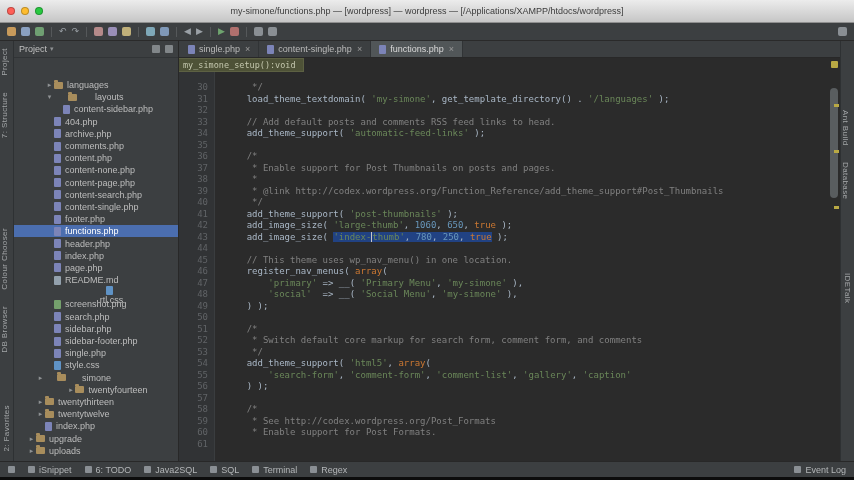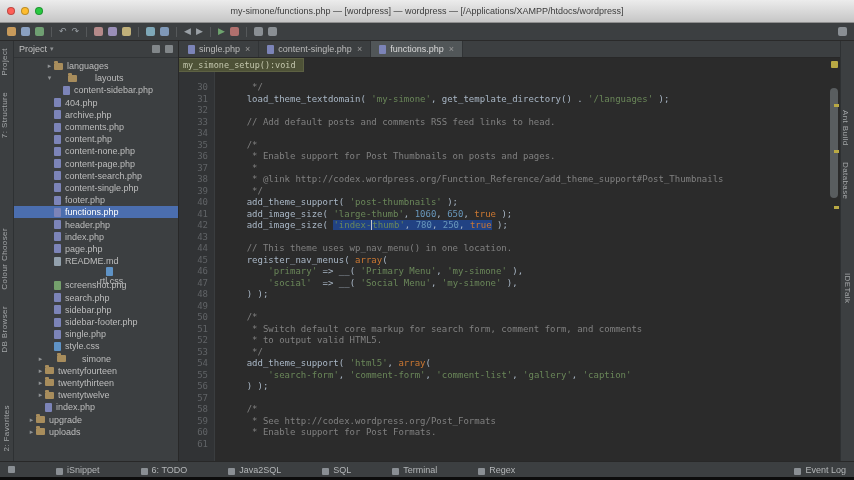--- a/index.html
+++ b/index.html
@@ -28,21 +28,21 @@
   .stripe.left .stripe-item { transform:rotate(180deg); }
   .sp1 { flex:1.1; } .sp2 { flex:0.55; } .sp3 { flex:1.4; }
   .stripe.right { padding-top:62px; }
 
   
   .project-panel { width:165px; background:#3c3f41; border-right:1px solid #282828; display:flex; flex-direction:column; }
   .panel-header { height:17px; flex:none; display:flex; align-items:center; gap:3px; padding:0 5px; font-size:9px; color:#c0c0c0; border-bottom:1px solid #313436; }
   .ph-caret { font-size:7px; color:#8f9294; }
   .ph-icons { margin-left:auto; display:flex; gap:5px; align-items:center; }
   .ph-icon { width:8px; height:8px; border-radius:1px; background:#818689; }
-  .tree { flex:1; overflow:hidden; padding-top:2px; font-size:9px; color:#bdbdbd; }
+  .tree { flex:1; overflow:hidden; padding-top:2px; font-size:9px; color:#bdbdbd;margin-top:19px; }
   .tree-row { height:12.2px; display:flex; align-items:center; white-space:nowrap; cursor:default; }
   .tree-row.selected { background:#4b6eaf; color:#fff; }
   .arrow { width:9px; flex:none; font-size:7px; color:#8f9294; text-align:center; }
   .ticon { flex:none; margin-right:4px; }
   .ticon.folder { width:9px; height:7px; background:#a88d5c; border-radius:1px; position:relative; }
   .ticon.folder::before { content:""; position:absolute; top:-2px; left:0; width:4px; height:2px; background:#a88d5c; border-radius:1px 1px 0 0; }
   .ticon.php, .ticon.css, .ticon.md, .ticon.img { width:7px; height:9px; border-radius:1px; }
   .ticon.php { background:#7c84b8; }
   .ticon.css { background:#5f93c6; }
   .ticon.md  { background:#93a1ad; }
@@ -67,21 +67,21 @@
   .sel { background:#214283; }
   .caret { display:inline-block; width:1px; height:10px; background:#c8c8c8; vertical-align:text-bottom; }
   .scroll-area { width:12px; flex:none; position:relative; background:#2b2b2b; }
   .scroll-thumb { position:absolute; left:2px; top:30px; width:8px; height:110px; border-radius:4px; background:#595d5f; }
   .hector-ind { position:absolute; top:3px; left:3px; width:7px; height:7px; border-radius:1px; background:#b9a944; }
   .stripe-mark { position:absolute; right:1px; width:5px; height:3px; background:#b9a944; }
   .m1{top:46px;} .m2{top:92px;} .m3{top:148px;}
 
   
   .statusbar { height:16px; background:#3c3f41; border-top:1px solid #282828; display:flex; align-items:center; gap:13px; padding:0 8px; font-size:9px; color:#b3b6b8; }
-  .sb-item { display:flex; align-items:flex-end; gap:4px; cursor:default;margin-left:28px; }
+  .sb-item { display:flex; align-items:center; gap:4px; cursor:default; }
   .sb-icon { width:7px; height:7px; border-radius:1px; background:#8a8f94; flex:none; }
   .sb-right { margin-left:auto; display:flex; gap:12px; }
 
   
   .bottomband { height:29px; background:#0c0c0c; display:flex; align-items:center; justify-content:flex-end; gap:16px; padding:0 12px; font-size:8.5px; color:#8c8c8c; }
   .bb-item { display:flex; align-items:center; gap:3px; cursor:default; }
   .dd { font-size:6px; color:#7a7a7a; }
   .bb-icon { width:7px; height:7px; border-radius:1px; background:#6e7276; }
 </style>
 </head>
@@ -265,21 +265,21 @@
           <div class="tree-row" style="padding-left: 31px;">
             <span class="arrow"></span>
             <span class="ticon css"></span>
             <span>style.css</span>
           </div>
           <div class="tree-row" style="padding-left: 22px; gap: 12px;">
             <span class="arrow">▸</span>
             <span class="ticon folder"></span>
             <span>simone</span>
           </div>
-          <div class="tree-row" style="padding-left: 22px;">
+          <div class="tree-row" style="padding-left: 22px; justify-content: center;">
             <span class="arrow">▸</span>
             <span class="ticon folder"></span>
             <span>twentyfourteen</span>
           </div>
           <div class="tree-row" style="padding-left: 22px;">
             <span class="arrow">▸</span>
             <span class="ticon folder"></span>
             <span>twentythirteen</span>
           </div>
           <div class="tree-row" style="padding-left: 22px;">
@@ -357,39 +357,39 @@
             <div>58</div>
             <div>59</div>
             <div>60</div>
             <div>61</div>
           </div>
         <div class="code" id="code-lines">
             <div class="line"><span class="tok-cm">     */</span></div>
             <div class="line"><span class="tok-pl">    load_theme_textdomain( </span><span class="tok-st">'my-simone'</span><span class="tok-pl">, get_template_directory() . </span><span class="tok-st">'/languages'</span><span class="tok-pl"> );</span></div>
             <div class="line"></div>
             <div class="line"><span class="tok-cm">    // Add default posts and comments RSS feed links to head.</span></div>
+            <div class="line"><span class="tok-pl">    add_theme_support( </span><span class="tok-st">'automatic-feed-links'</span><span class="tok-pl"> );</span></div>
             <div class="line"></div>
             <div class="line"><span class="tok-cm">    /*</span></div>
             <div class="line"><span class="tok-cm">     * Enable support for Post Thumbnails on posts and pages.</span></div>
             <div class="line"><span class="tok-cm">     *</span></div>
             <div class="line"><span class="tok-cm">     * @link http://codex.wordpress.org/Function_Reference/add_theme_support#Post_Thumbnails</span></div>
             <div class="line"><span class="tok-cm">     */</span></div>
             <div class="line"><span class="tok-pl">    add_theme_support( </span><span class="tok-st">'post-thumbnails'</span><span class="tok-pl"> );</span></div>
             <div class="line"><span class="tok-pl">    add_image_size( </span><span class="tok-st">'large-thumb'</span><span class="tok-pl">, </span><span class="tok-nu">1060</span><span class="tok-pl">, </span><span class="tok-nu">650</span><span class="tok-pl">, </span><span class="tok-kw">true</span><span class="tok-pl"> );</span></div>
             <div class="line"><span class="tok-pl">    add_image_size( </span><span class="tok-st sel">'index-</span><span class="caret"></span><span class="tok-st sel">thumb'</span><span class="tok-pl sel">, </span><span class="tok-nu sel">780</span><span class="tok-pl sel">, </span><span class="tok-nu sel">250</span><span class="tok-pl sel">, </span><span class="tok-kw sel">true</span><span class="tok-pl"> );</span></div>
             <div class="line"></div>
             <div class="line"><span class="tok-cm">    // This theme uses wp_nav_menu() in one location.</span></div>
             <div class="line"><span class="tok-pl">    register_nav_menus( </span><span class="tok-kw">array</span><span class="tok-pl">(</span></div>
             <div class="line"><span class="tok-pl">        </span><span class="tok-st">'primary'</span><span class="tok-pl"> =&gt; __( </span><span class="tok-st">'Primary Menu'</span><span class="tok-pl">, </span><span class="tok-st">'my-simone'</span><span class="tok-pl"> ),</span></div>
             <div class="line"><span class="tok-pl">        </span><span class="tok-st">'social'</span><span class="tok-pl">  =&gt; __( </span><span class="tok-st">'Social Menu'</span><span class="tok-pl">, </span><span class="tok-st">'my-simone'</span><span class="tok-pl"> ),</span></div>
             <div class="line"><span class="tok-pl">    ) );</span></div>
             <div class="line"></div>
             <div class="line"><span class="tok-cm">    /*</span></div>
             <div class="line"><span class="tok-cm">     * Switch default core markup for search form, comment form, and comments</span></div>
-            <div class="line"><span class="tok-cm">     * to output valid HTML5.</span></div>
             <div class="line"><span class="tok-cm">     */</span></div>
             <div class="line"><span class="tok-pl">    add_theme_support( </span><span class="tok-st">'html5'</span><span class="tok-pl">, </span><span class="tok-kw">array</span><span class="tok-pl">(</span></div>
             <div class="line"><span class="tok-pl">        </span><span class="tok-st">'search-form'</span><span class="tok-pl">, </span><span class="tok-st">'comment-form'</span><span class="tok-pl">, </span><span class="tok-st">'comment-list'</span><span class="tok-pl">, </span><span class="tok-st">'gallery'</span><span class="tok-pl">, </span><span class="tok-st">'caption'</span></div>
             <div class="line"><span class="tok-pl">    ) );</span></div>
             <div class="line"></div>
             <div class="line"><span class="tok-cm">    /*</span></div>
             <div class="line"><span class="tok-cm">     * See http://codex.wordpress.org/Post_Formats</span></div>
             <div class="line"><span class="tok-cm">     * Enable support for Post Formats.</span></div>
           </div>
         <div class="scroll-area">

